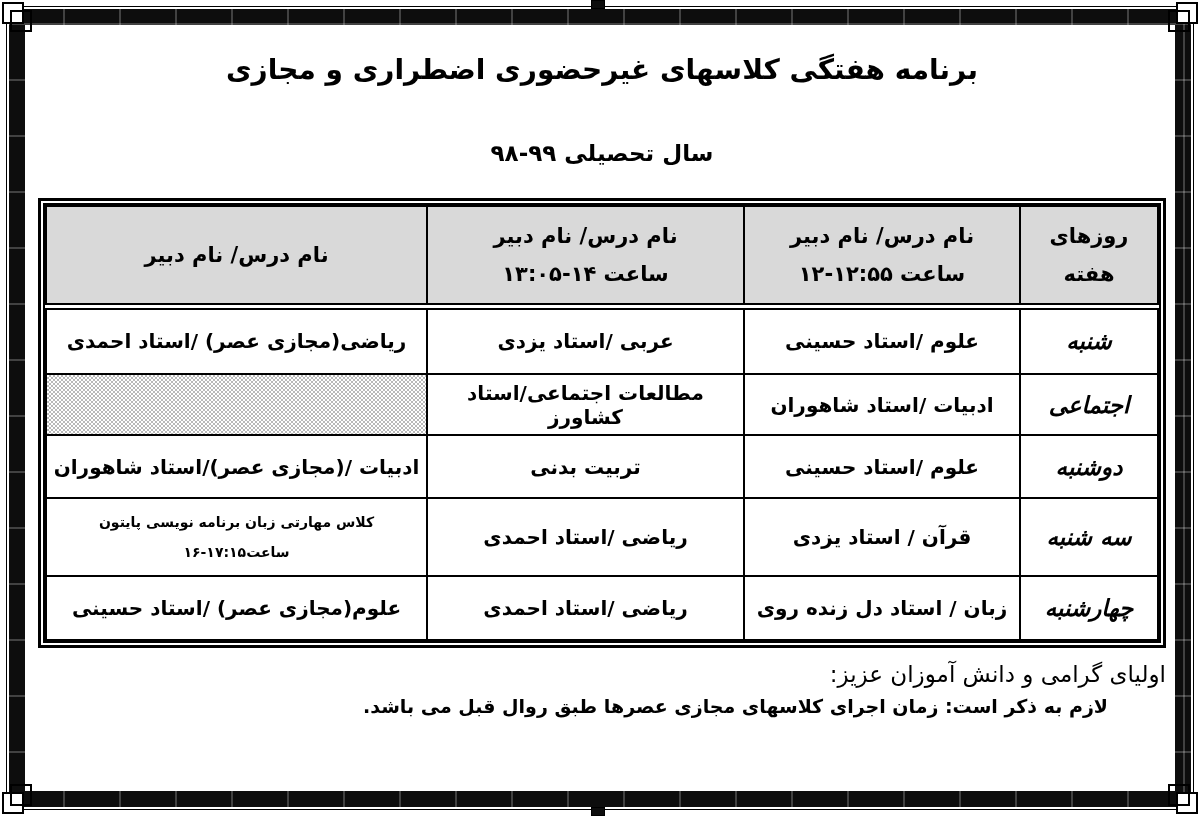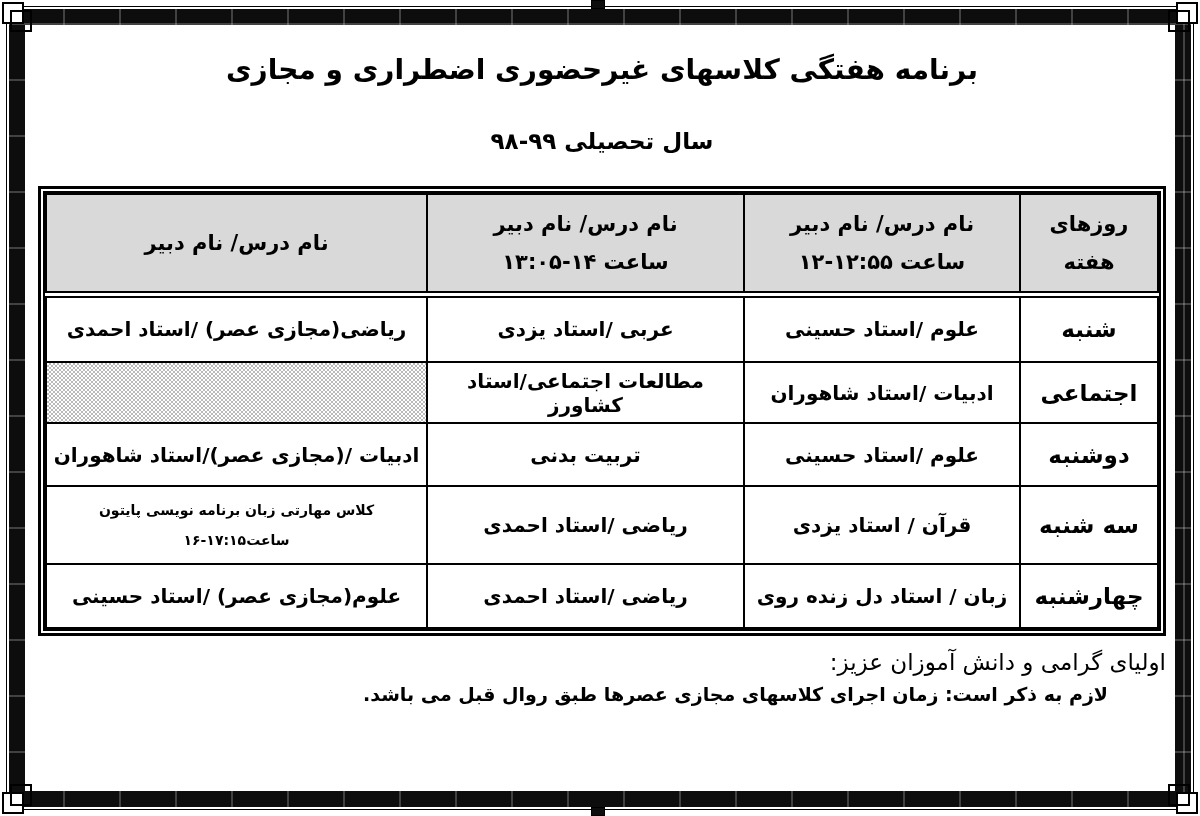--- a/index.html
+++ b/index.html
@@ -63,21 +63,21 @@
     direction: rtl;
     text-align: center;
   }
   .title {
     margin-top: 52px;
     font-size: 28px;
     font-weight: 700;
     line-height: 36px;
   }
   .subtitle {
-    margin-top: 38px;
+    margin-top: 50px;
     font-size: 23px;
     font-weight: 700;
     line-height: 30px;
   }
   .grade {
     margin-top: 24px;
     font-size: 23px;
     font-weight: 700;
     line-height: 30px;
   }
@@ -106,21 +106,21 @@
     padding: 2px 6px;
     overflow: hidden;
   }
   table.schedule thead th {
     background: #d9d9d9;
     height: 100px;
     font-size: 21px;
     line-height: 38px;
     border-bottom: 7px double #000;
   }
-  td.day   { font-size: 23px; }
+  td.day   { font-size: 23px; font-style: italic; }
   td.cell  { font-size: 20px; }
   tr.r1 td { height: 68px; }
   tr.r2 td { height: 61px; }
   tr.r3 td { height: 63px; margin-top: 28px; }
   tr.r4 td { height: 78px; }
   tr.r5 td { height: 64px; }
   td.small-cell { font-size: 14px; line-height: 30px; }
   td.hatch {
     background:
       linear-gradient(45deg, #b9b9b9 25%, transparent 25%, transparent 75%, #b9b9b9 75%),

